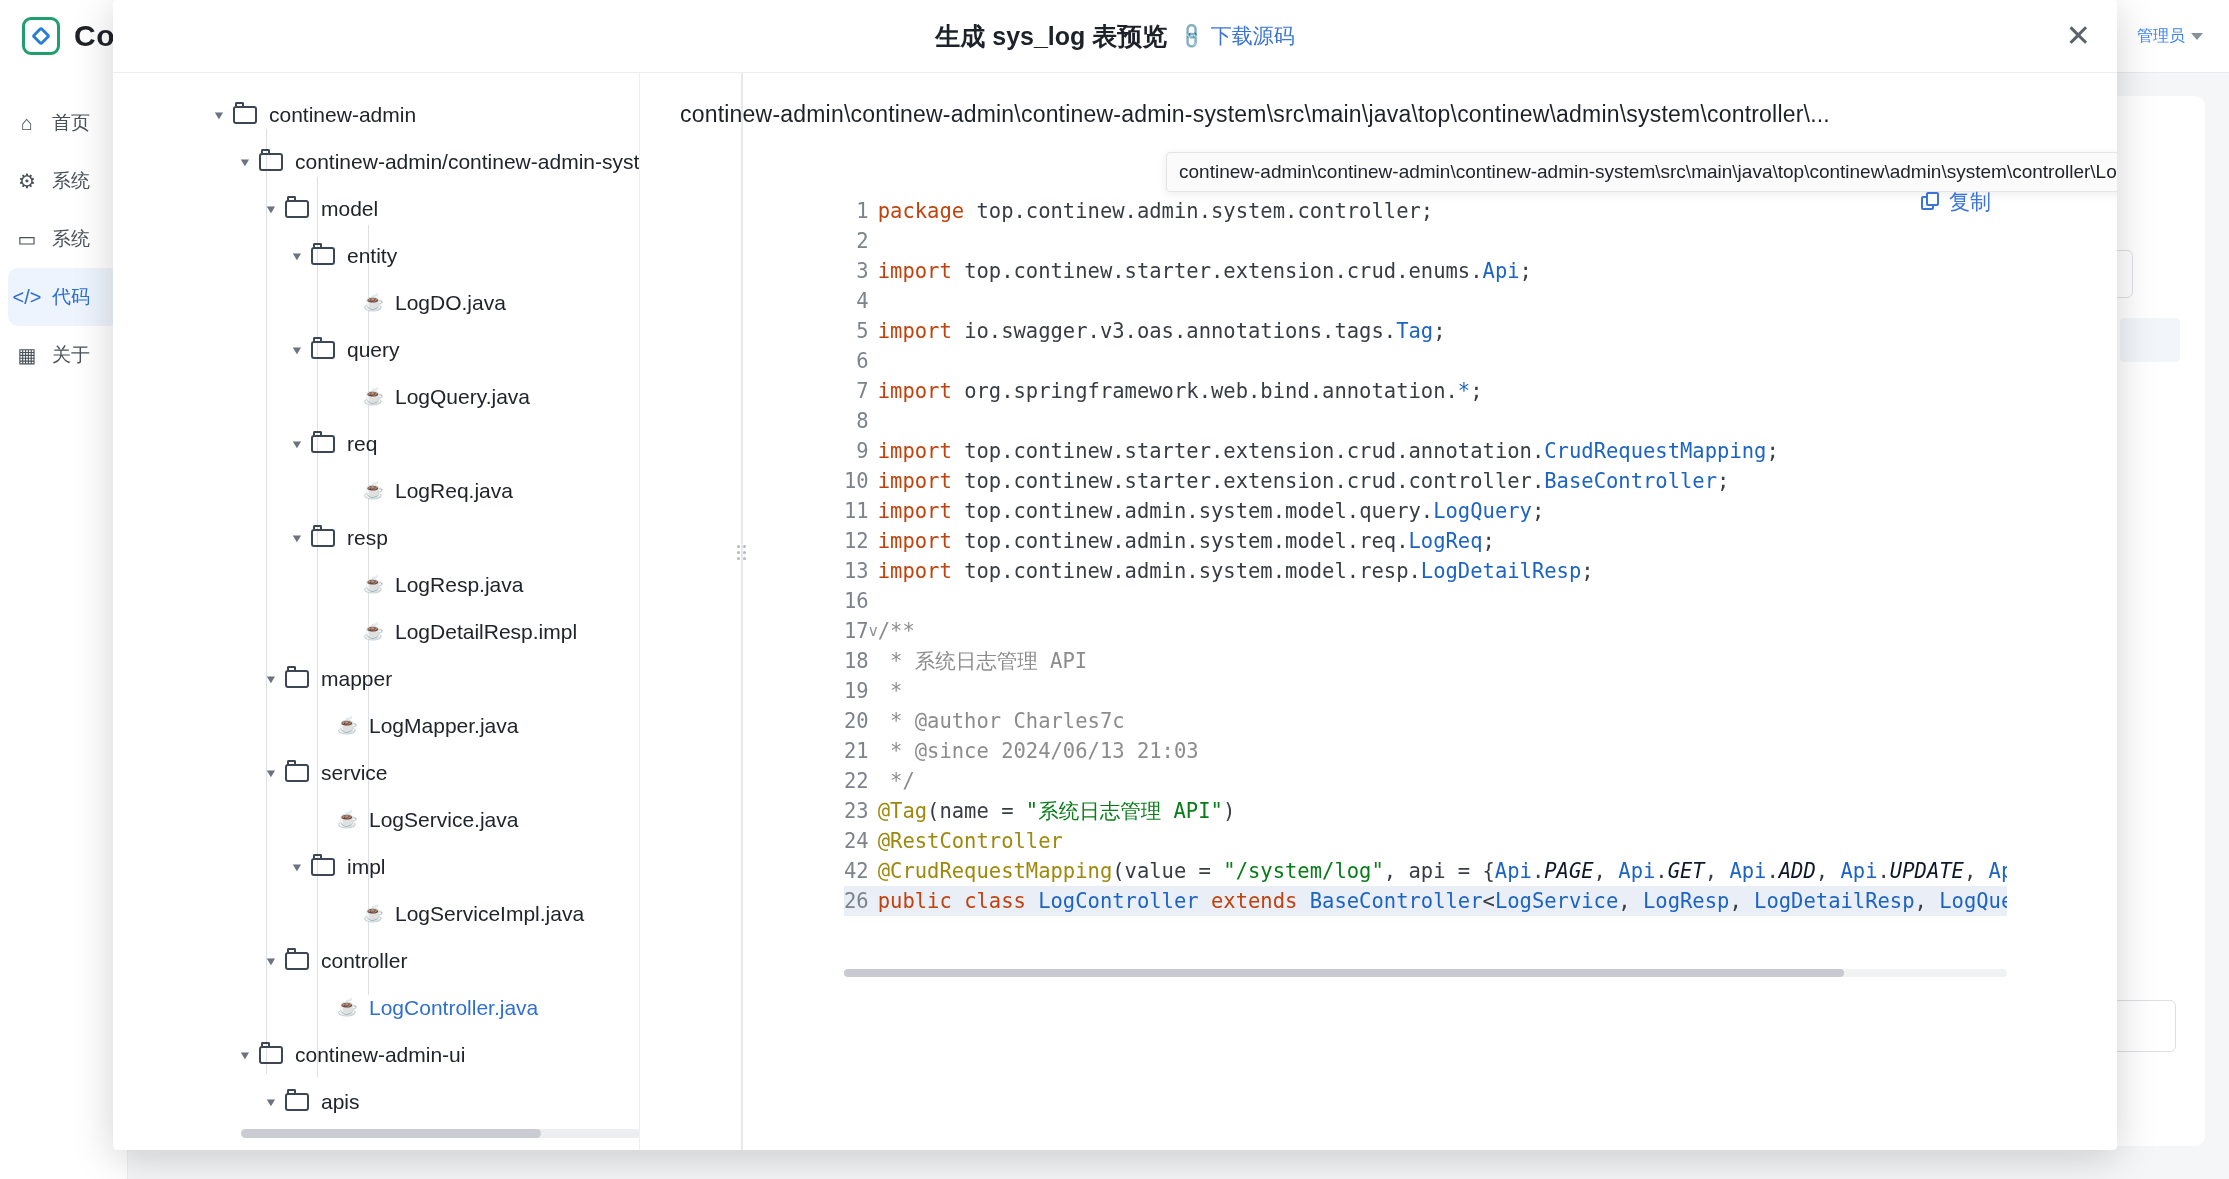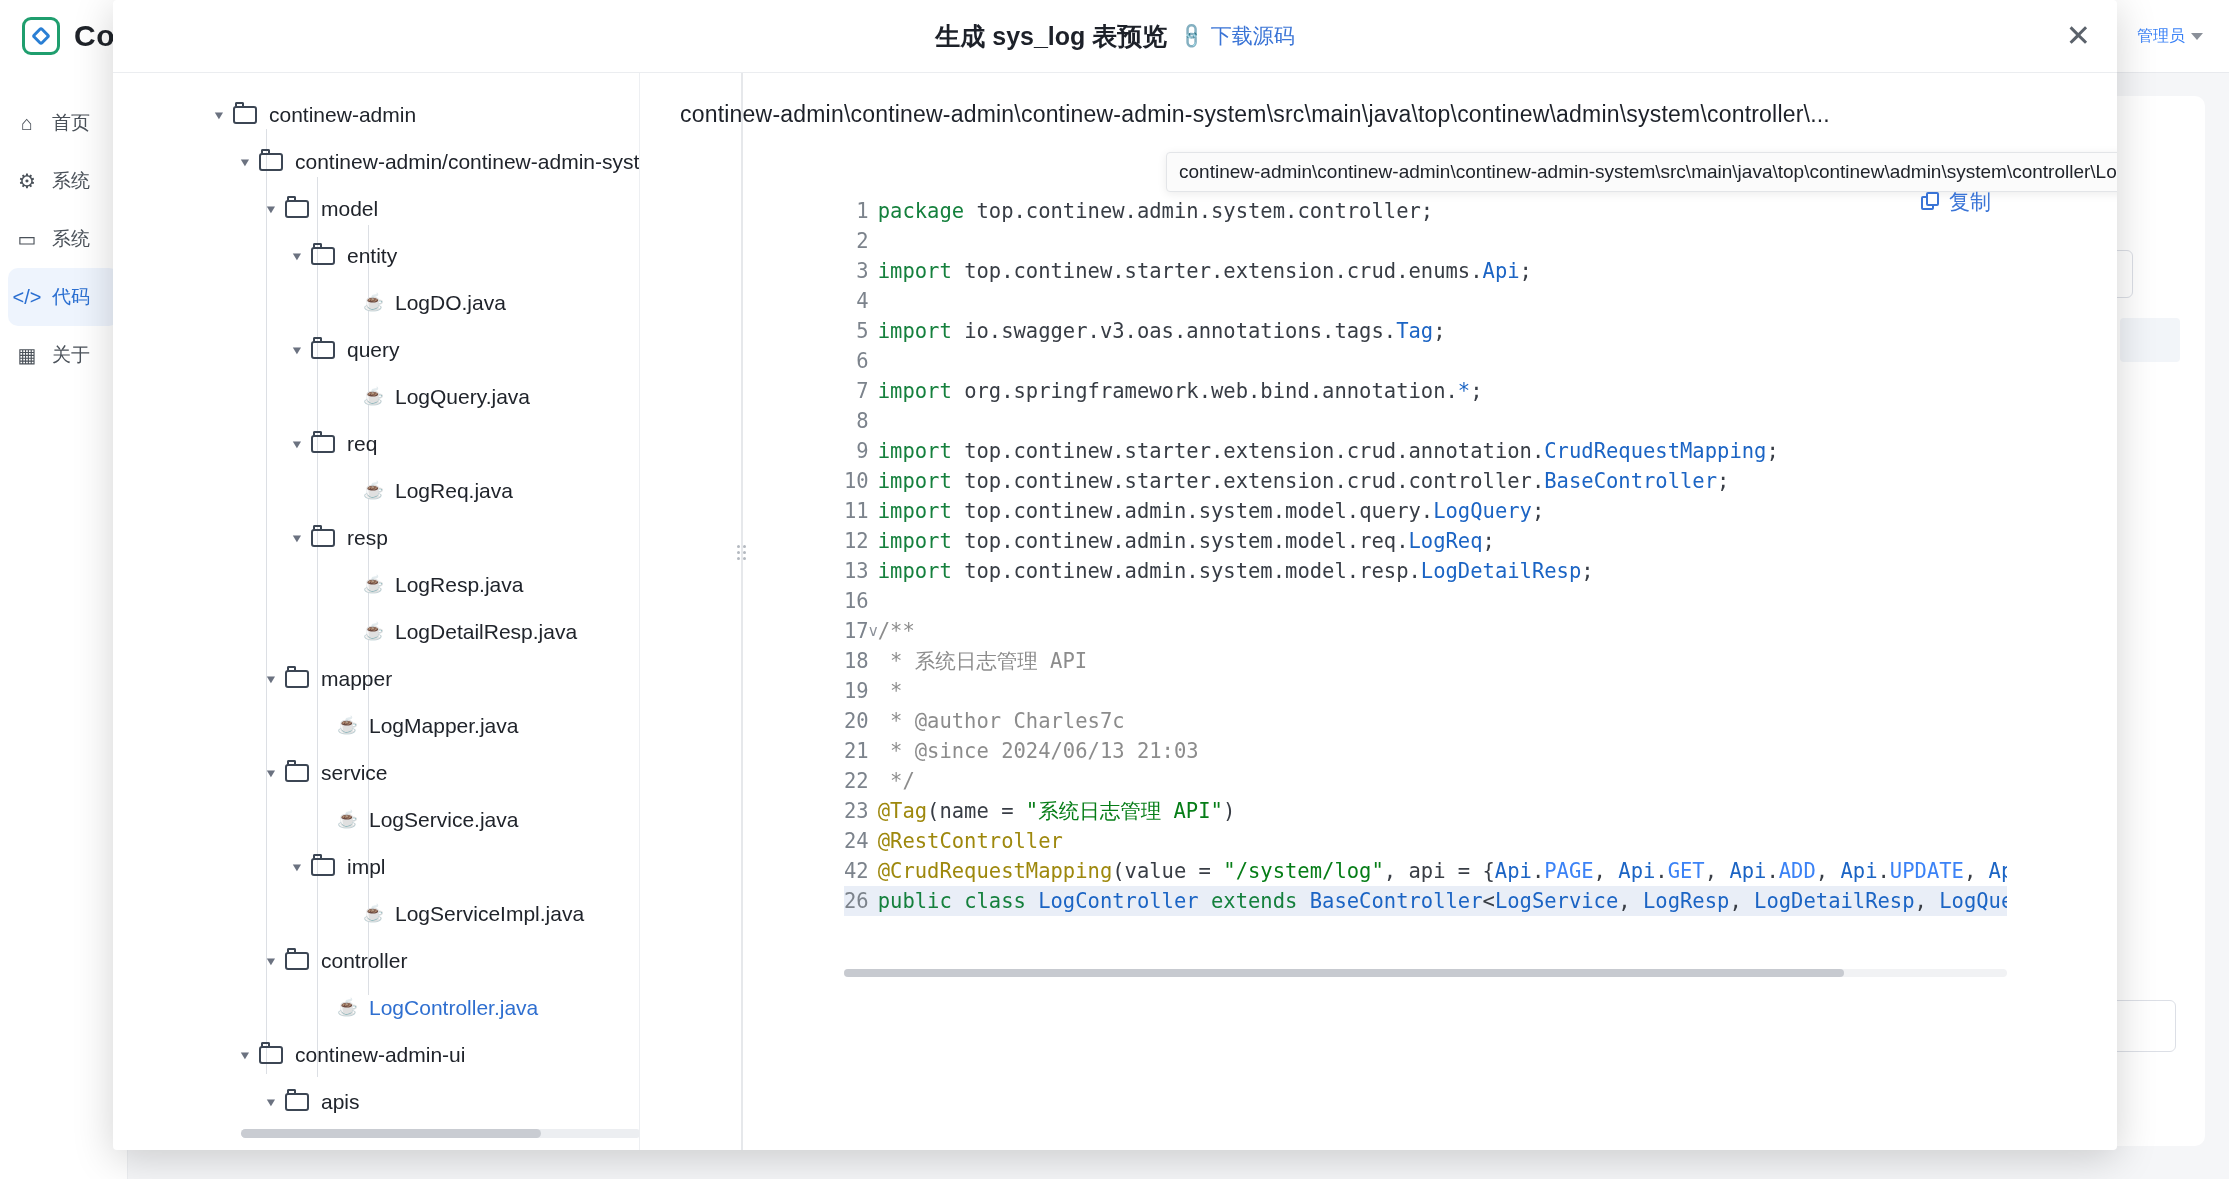--- a/index.html
+++ b/index.html
@@ -413,27 +413,27 @@
     padding-right: 10px;
     user-select: none;
   }
   .fold {
     width: 20px;
     color: #8b9099;
     text-align: center;
     font-size: 15px;
   }
   .code-cell { padding-left: 12px; color: #383d45; }
-  .kw  { color: #15803d; }
+  .kw  { color: #c2410c; }
   .type{ color: #1b64c4; }
   .ident { color: #383d45; }
   .str { color: #067d17; }
   .ann { color: #9e880d; }
   .cmt { color: #8c8c8c; }
-  .num { color: #3b82f6; }
+  .num { color: #0f172a; font-style: italic; }
   .sel-line { background: #e9eef7; margin-top: 12px; }
 
   .code-hbar-track {
     position: absolute;
     left: 0;
     bottom: 14px;
     right: 0;
     height: 8px;
     background: #f1f2f4;
     border-radius: 5px;
@@ -575,21 +575,21 @@
             <span>resp</span>
           </div>
           <div class="tnode file" style="padding-left:226px">
             <span class="arrow none">•</span>
             <span class="java-ic">☕</span>
             <span>LogResp.java</span>
           </div>
           <div class="tnode file" style="padding-left:226px">
             <span class="arrow none">•</span>
             <span class="java-ic">☕</span>
-            <span>LogDetailResp.java</span>
+            <span>LogDetailResp.impl</span>
           </div>
           <div class="tnode" style="padding-left:148px">
             <span class="arrow">▼</span>
             <span class="folder-ic"></span>
             <span>mapper</span>
           </div>
           <div class="tnode file" style="padding-left:200px">
             <span class="arrow none">•</span>
             <span class="java-ic">☕</span>
             <span>LogMapper.java</span>

